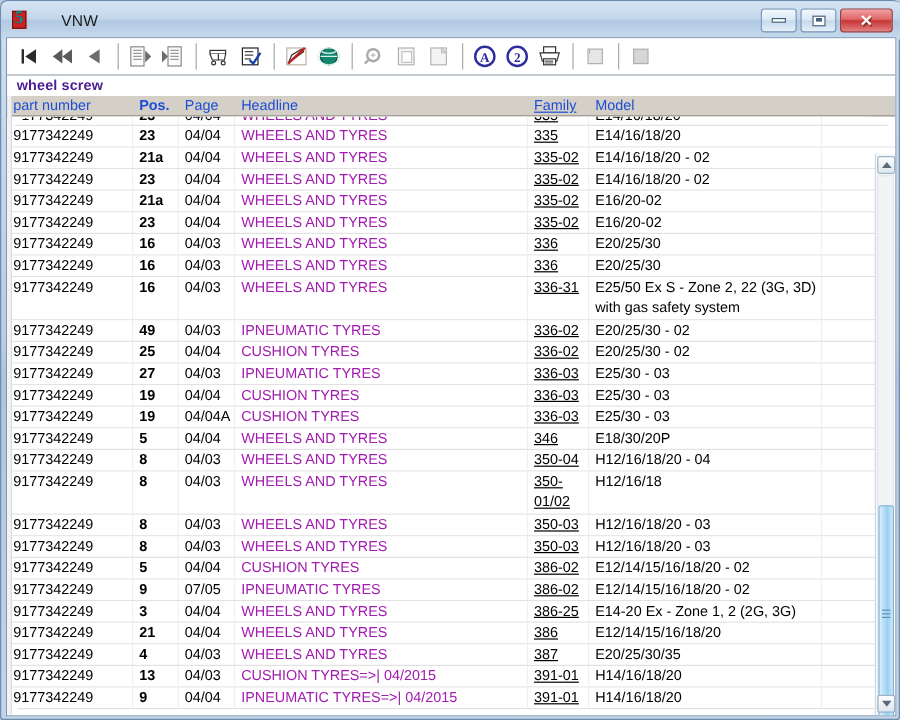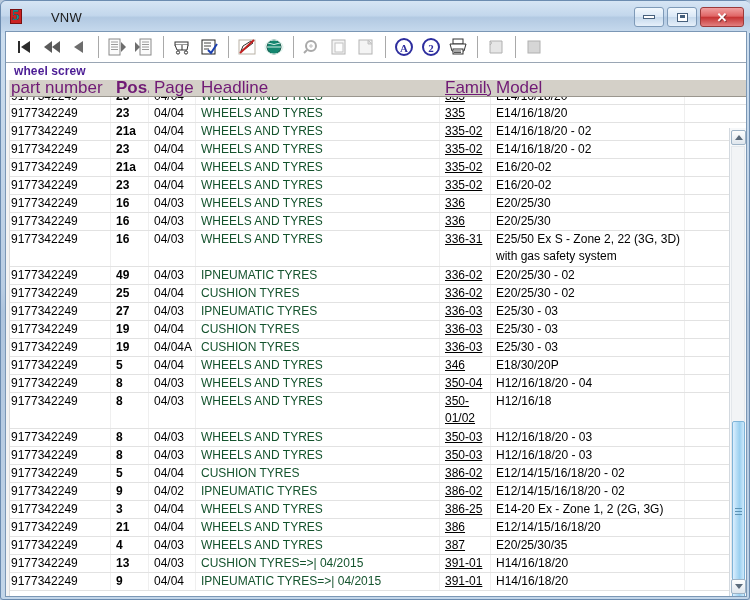--- a/index.html
+++ b/index.html
@@ -132,22 +132,22 @@
     left: 0; top: 48px;
     right: 0; bottom: 0;
     background: #fff;
     overflow: hidden;
   }
   .grid-head {
     display: flex;
     height: 17px;
     background: #d4d0c8;
     border-bottom: 1px solid #9a968e;
-    font-size: 17px;
-    color: #701a75;
+    font-size: 12px;
+    color: #1d4ed8;
     box-sizing: border-box;
   }
   .grid-head .hc {
     box-sizing: border-box;
     padding-left: 5px;
     line-height: 16px;
     overflow: hidden;
     white-space: nowrap;
   }
   .c-part  { width: 105px; }
@@ -155,38 +155,39 @@
   .c-page  { width: 47px; }
   .c-head  { width: 244px; }
   .c-fam   { width: 51px; text-decoration: underline; }
   .c-model { width: 194px; }
 
   .grid-body {
     position: absolute;
     left: 0; top: 17px;
     right: 0; bottom: 0;
     overflow: hidden;
+    border-radius: 23px;
   }
   .row {
     display: flex;
     border-bottom: 1px solid #e2e2e2;
     font-size: 12px;
     color: #000;
     box-sizing: border-box;
     background: #fff;
   }
   .row .cell {
     box-sizing: border-box;
     padding-left: 5px;
     line-height: 17px;
     white-space: pre-wrap;
     overflow: hidden;
     border-right: 1px solid #efefef;
   }
-  .row .cell.headline { color: #14532d; border-right: 1px solid #efefef;}
+  .row .cell.headline { color: #a21caf; border-right: 1px solid #efefef;}
   .row.h1 { height: 18px; }
   .row.h2 { height: 36px; }
   .row.clipped { height: 8px; overflow: hidden; border-bottom: 1px solid #e2e2e2;}
   .row.clipped .cell { line-height: 17px; margin-top: -9px; }
 
   
   .grid-left-edge {
     position: absolute;
     left: 0; top: 0; bottom: 0;
     width: 3px;
@@ -592,21 +593,21 @@
             <div class="cell c-part">9177342249</div>
             <div class="cell c-pos">5</div>
             <div class="cell c-page">04/04</div>
             <div class="cell c-head headline">CUSHION TYRES</div>
             <div class="cell c-fam">386-02</div>
             <div class="cell c-model">E12/14/15/16/18/20 - 02</div>
           </div>
           <div class="row h1">
             <div class="cell c-part">9177342249</div>
             <div class="cell c-pos">9</div>
-            <div class="cell c-page">04/02</div>
+            <div class="cell c-page">07/05</div>
             <div class="cell c-head headline">IPNEUMATIC TYRES</div>
             <div class="cell c-fam">386-02</div>
             <div class="cell c-model">E12/14/15/16/18/20 - 02</div>
           </div>
           <div class="row h1">
             <div class="cell c-part">9177342249</div>
             <div class="cell c-pos">3</div>
             <div class="cell c-page">04/04</div>
             <div class="cell c-head headline">WHEELS AND TYRES</div>
             <div class="cell c-fam">386-25</div>

